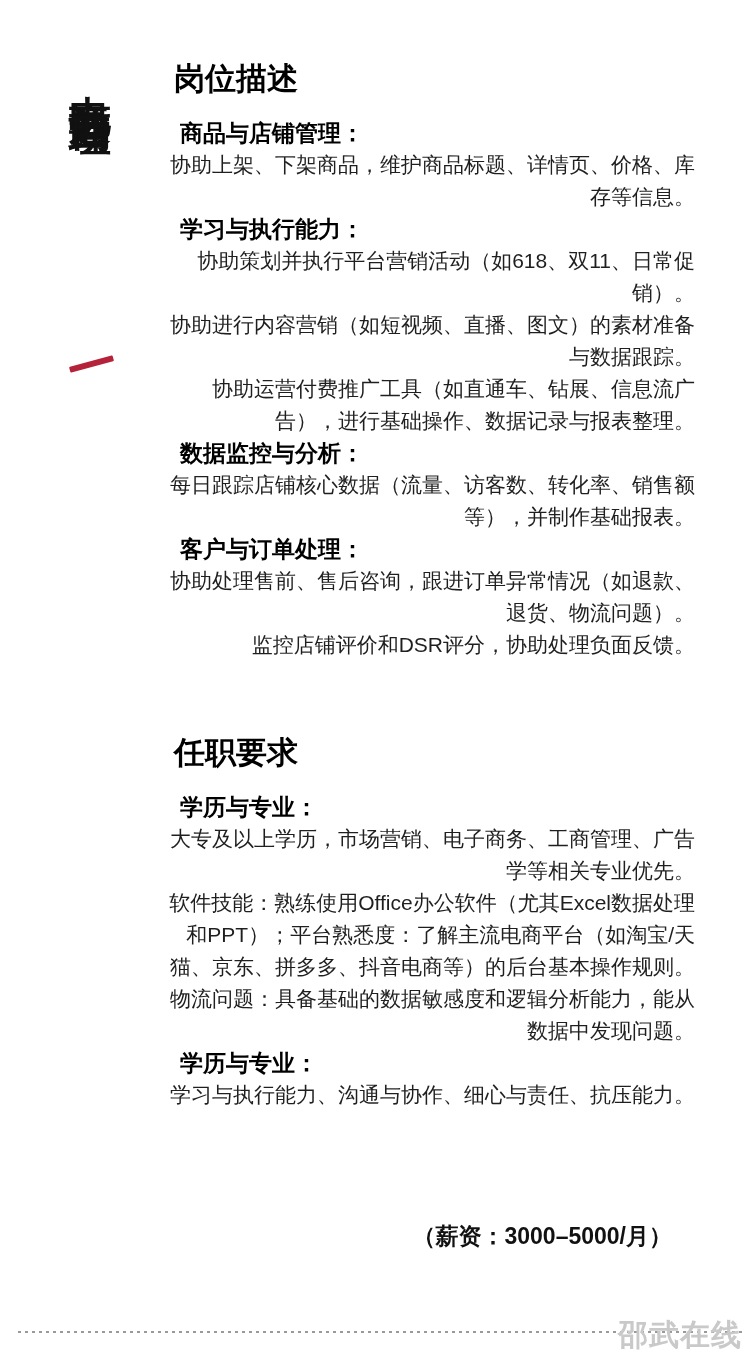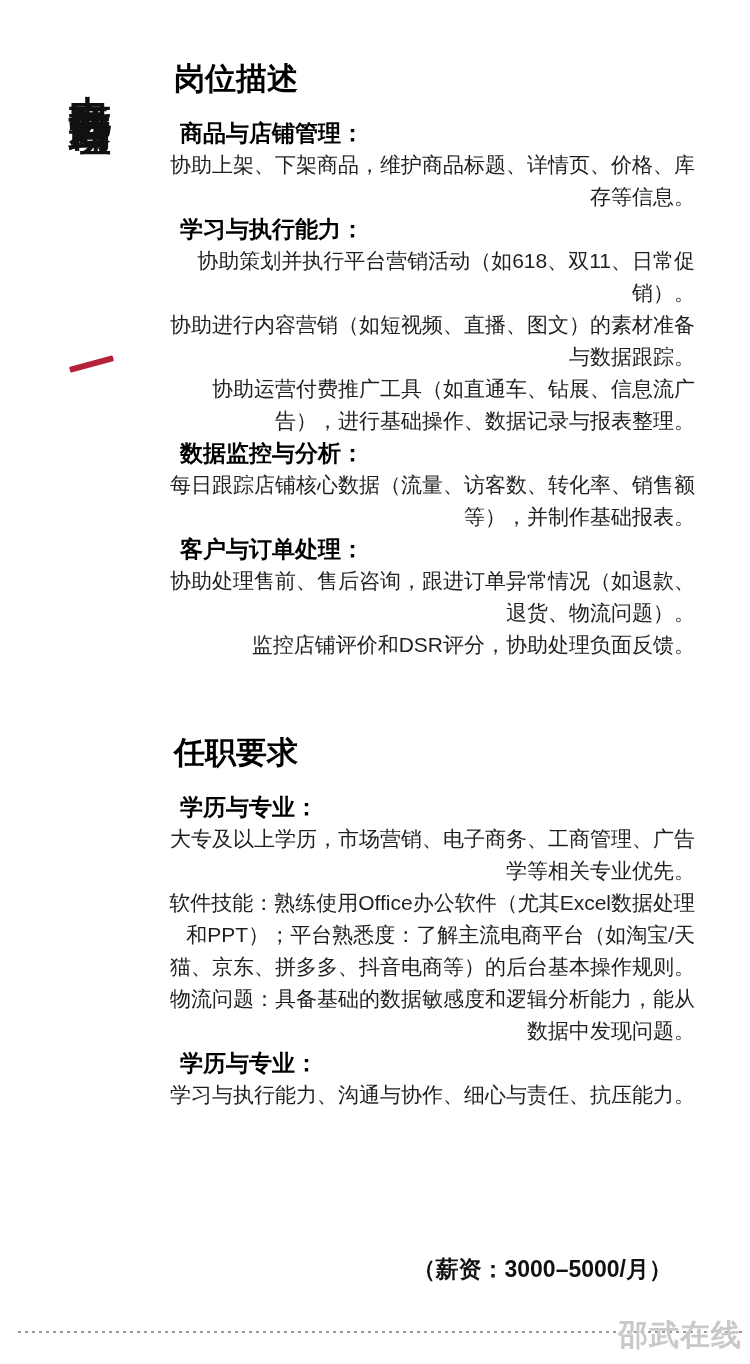--- a/index.html
+++ b/index.html
@@ -61,21 +61,21 @@
     font-size: 21px;
     font-weight: 400;
     color: #1f1f1f;
     line-height: 32px;
     text-align: right;
   }
 
   
   .salary {
     position: absolute;
-    top: 1253px;
+    top: 1220px;
     right: 78px;
     font-size: 23px;
     font-weight: 700;
     color: #111111;
     line-height: 32px;
   }
 
   
   .divider {
     position: absolute;

